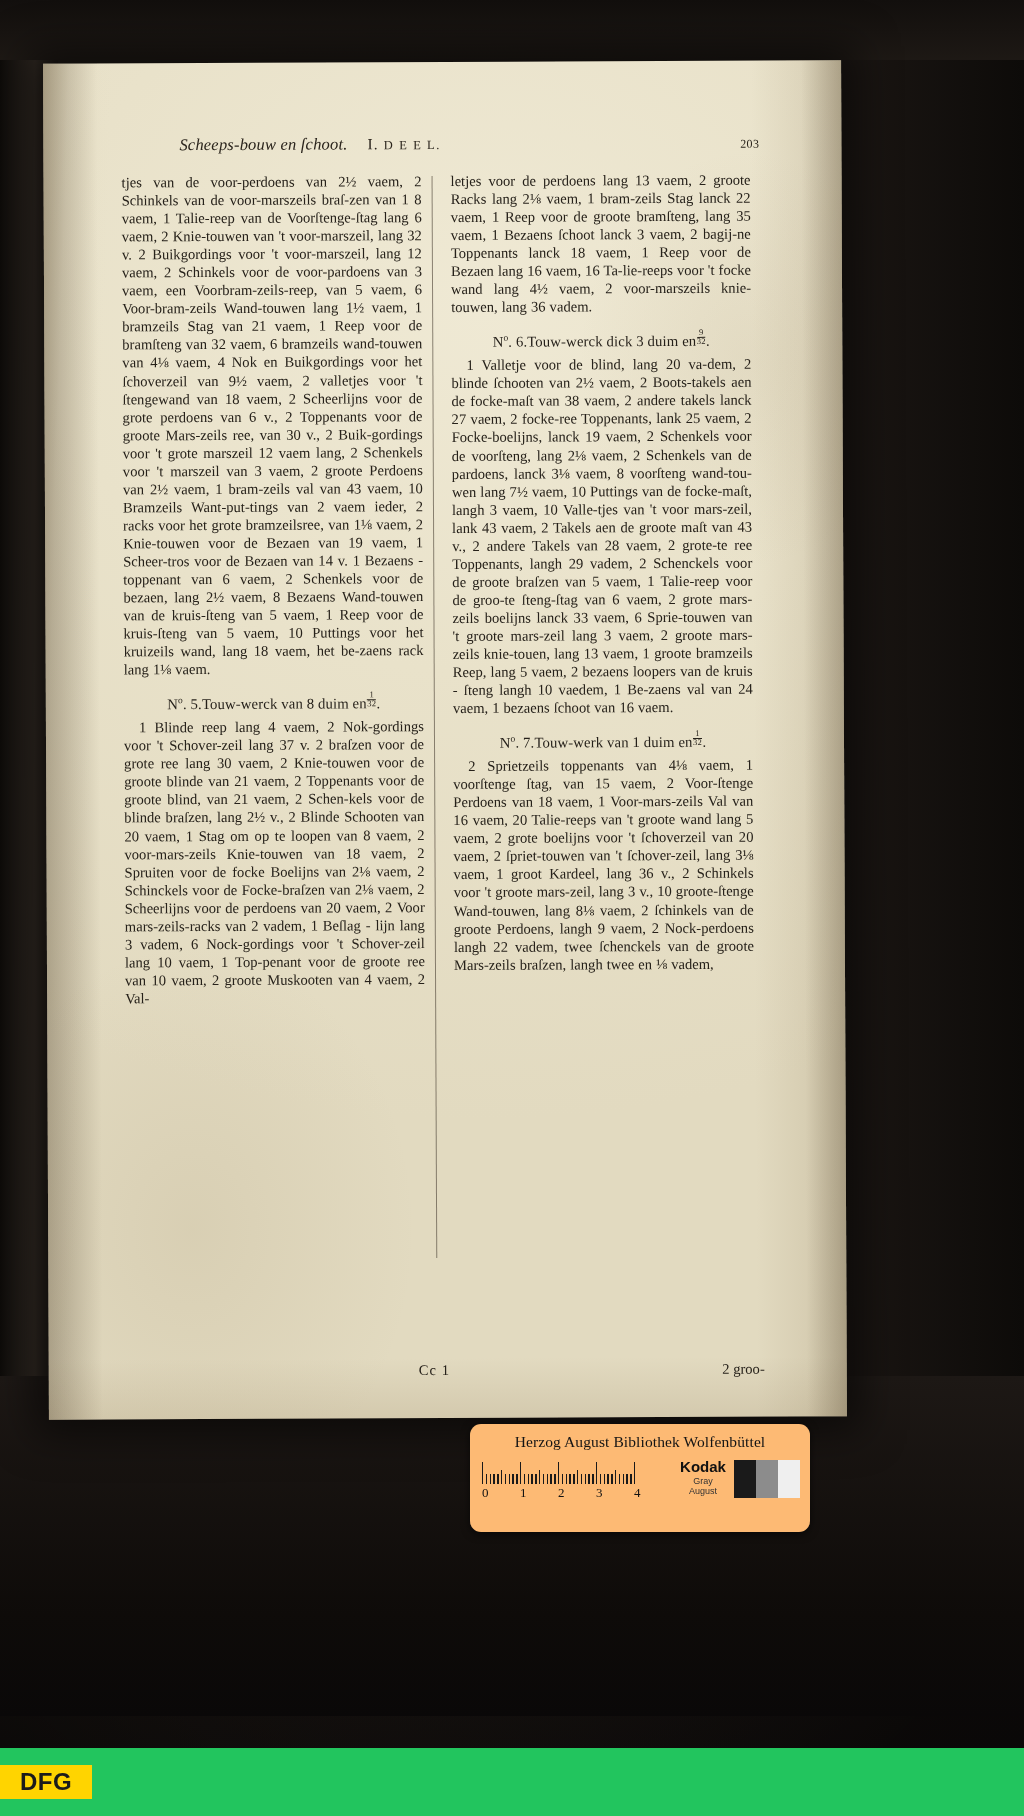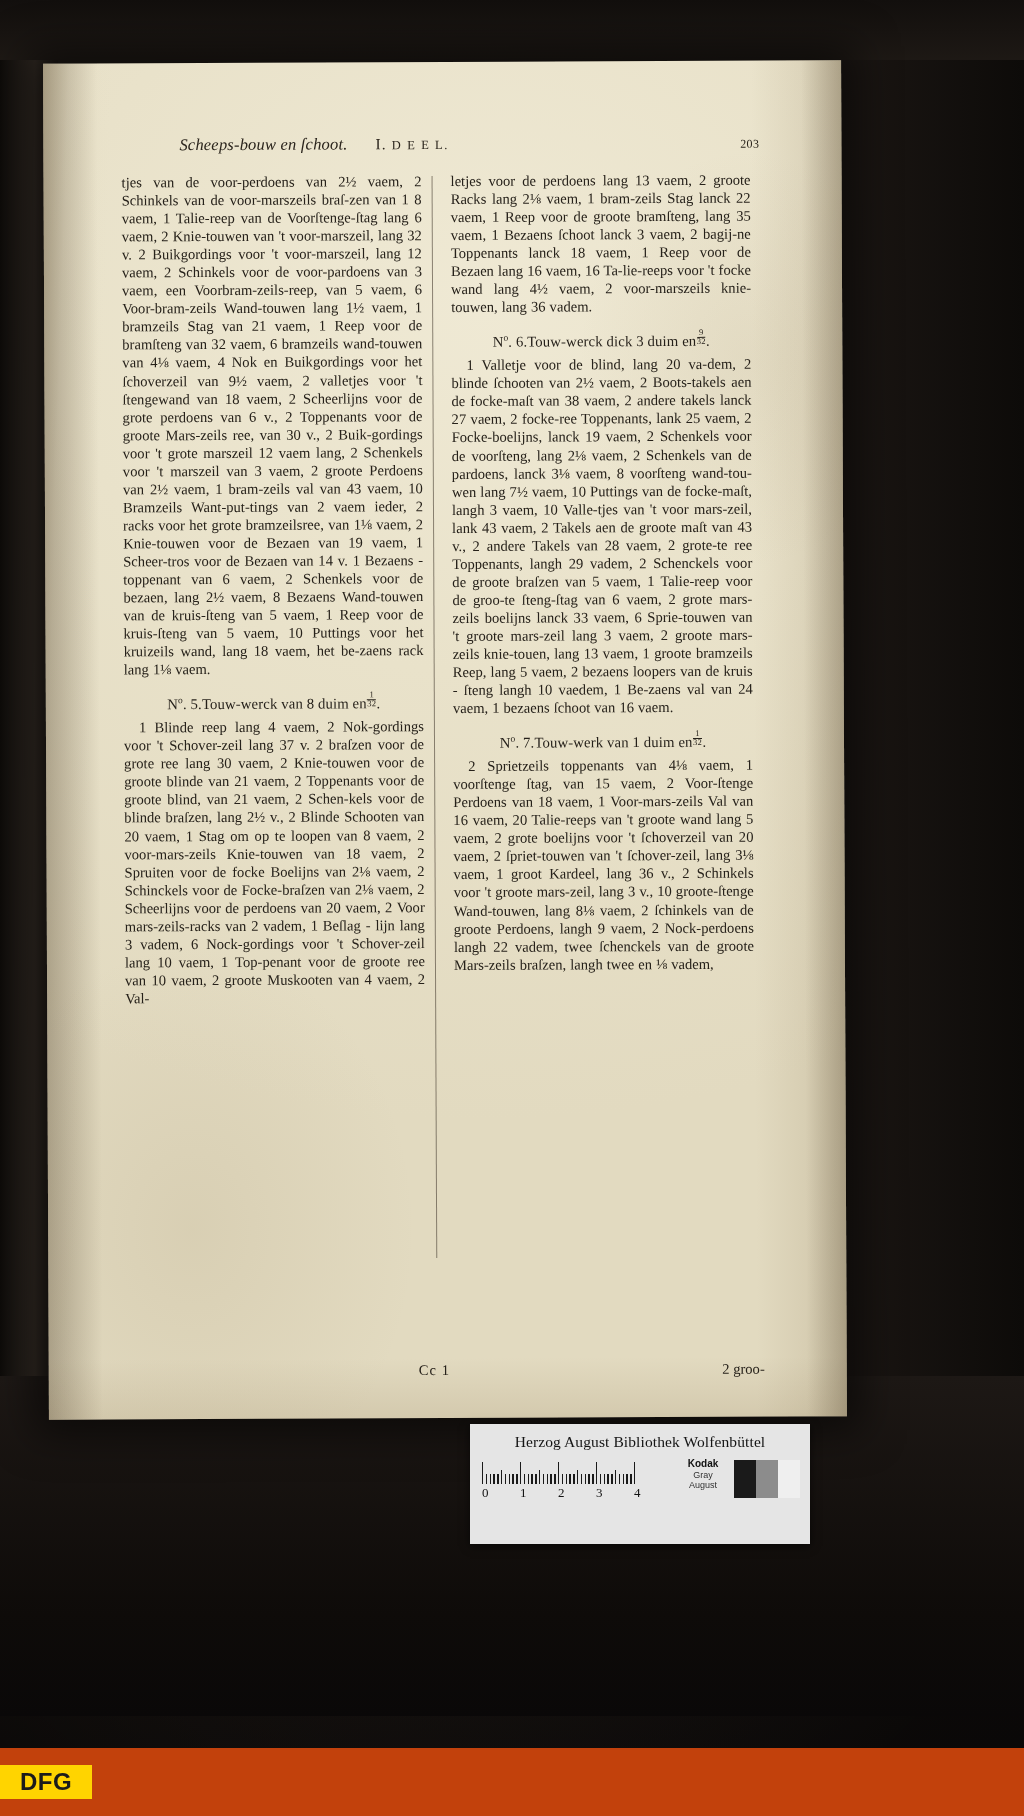--- a/index.html
+++ b/index.html
@@ -46,21 +46,21 @@
   .edge-shade{position:absolute;right:0;top:0;width:40px;height:100%;
     background:linear-gradient(270deg,rgba(96,82,58,.34),rgba(0,0,0,0));
     pointer-events:none;}
 
   
   .typeblock{position:absolute;left:78px;top:72px;width:644px;height:1218px;}
 
   .runhead{display:flex;align-items:baseline;height:26px;
     padding:0 2px 0 58px;color:#2a241c;}
   .runhead .rh-title{font-style:italic;font-size:16.5px;letter-spacing:.2px;}
-  .runhead .rh-part{margin-left:28px;font-size:15.5px;letter-spacing:1.1px;}
+  .runhead .rh-part{margin-left:20px;font-size:15.5px;letter-spacing:1.1px;}
   .runhead .rh-part .small{font-size:12.5px;letter-spacing:1.6px;}
   .runhead .rh-folio{margin-left:auto;font-size:12px;letter-spacing:.4px;
     padding-right:4px;}
 
   .cols{display:flex;margin-top:12px;height:1160px;}
   .col{width:300px;position:relative;}
   .col.left{padding-right:10px;}
   .col.right{padding-left:18px;}
   .rule{width:1px;background:#4a4034;opacity:.62;margin-top:4px;height:1082px;}
 
@@ -78,42 +78,42 @@
         text-align:center;vertical-align:.30em;margin:0 .5px;}
   .frac i{display:block;font-style:normal;}
   .frac .den{border-top:.6px solid #26211a;}
 
   .direction-line{position:absolute;left:78px;top:1300px;width:644px;
     display:flex;align-items:baseline;color:#26211a;font-size:14.6px;}
   .sig{margin-left:292px;letter-spacing:1px;}
   .catch{margin-left:auto;padding-right:6px;}
 
   
-  .card{position:absolute;left:470px;top:1424px;width:340px;height:120px;
-    background:#e5e5e5;box-shadow:0 2px 9px rgba(0,0,0,.6);}
+  .card{position:absolute;left:470px;top:1424px;width:340px;height:108px;
+    background:#fdba74;box-shadow:0 2px 9px rgba(0,0,0,.6);border-radius:11px;}
   .card-title{text-align:center;font-family:"Liberation Serif",serif;
     font-size:15.5px;color:#141414;padding-top:9px;letter-spacing:.1px;}
   .card-body{display:flex;align-items:flex-start;padding:7px 10px 0 12px;}
   .ruler{width:196px;}
   .ticks{height:26px;position:relative;}
   .ticks i{position:absolute;bottom:0;width:1.4px;background:#1a1a1a;}
   .numbers{display:flex;font-size:13px;color:#121212;margin-top:1px;
     font-family:"Liberation Serif",serif;}
   .numbers span{width:38px;text-align:left;}
   .kodak{margin-left:8px;text-align:center;}
   .kodak .k1{font-family:"Liberation Sans",sans-serif;font-weight:bold;
-    font-size:10px;color:#111;}
+    font-size:15px;color:#111;}
   .kodak .k2{font-family:"Liberation Sans",sans-serif;font-size:9px;
     color:#333;margin-top:1px;}
   .patches{display:flex;margin-left:8px;margin-top:2px;}
   .patches i{display:block;width:22px;height:38px;}
 
   
   .attrbar{position:absolute;left:0;top:1748px;width:1024px;height:68px;
-    background:#c2410c;display:flex;align-items:center;}
+    background:#22c55e;display:flex;align-items:center;}
   .dfg{width:92px;height:34px;background:#ffd400;margin-left:0;
     display:flex;align-items:center;justify-content:center;
     font-family:"Liberation Sans",sans-serif;font-weight:bold;
     font-size:24px;color:#1b1b1b;letter-spacing:.5px;}
   .attrtext{margin-left:24px;font-family:"Liberation Serif",serif;
     font-size:19px;color:#101010;}
 </style>
 </head>
 <body>
 

